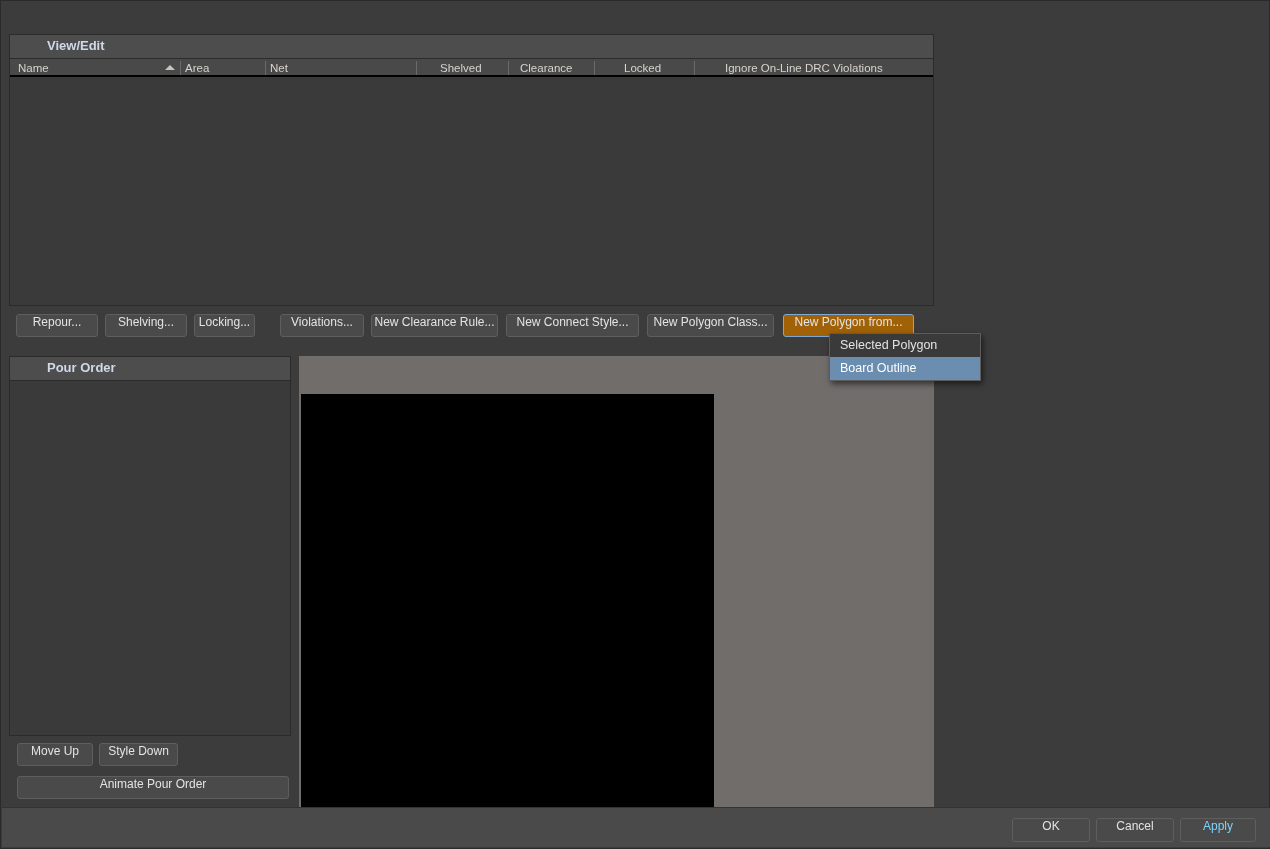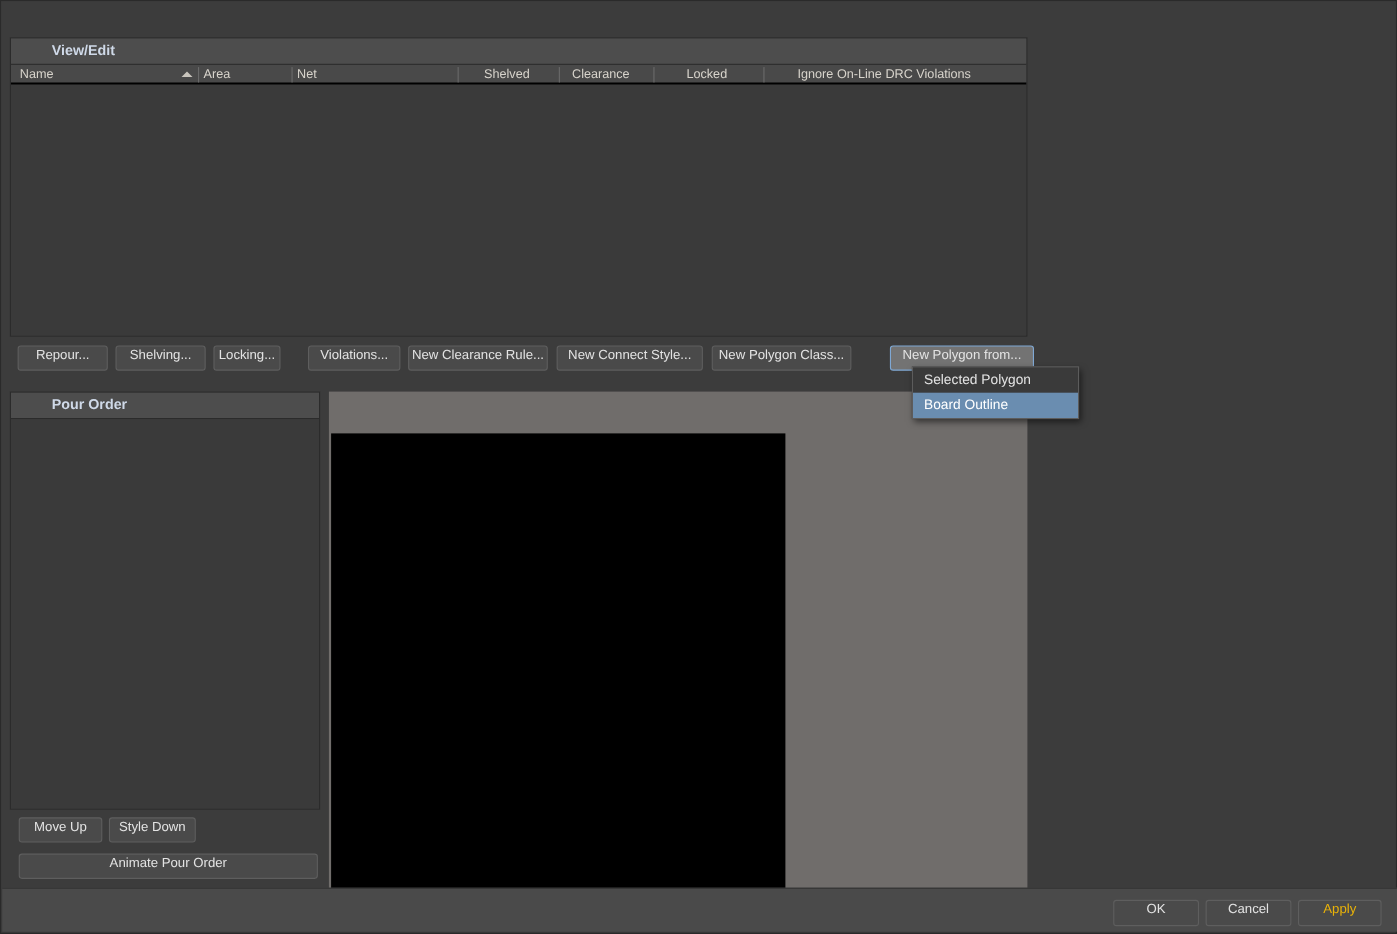--- a/index.html
+++ b/index.html
@@ -145,25 +145,24 @@
     box-sizing: border-box;
     color: #e3e3e3;
     font-size: 12px;
     text-align: center;
     cursor: pointer;
     padding: 0;
     white-space: nowrap;
   }
   .btn.focused {
     border-color: #7fa8d4;
-    background: #737373;
-    margin-left: 26px;
+    background: #a16207;
   }
   .btn.disabled {
-    color: #eab308;
+    color: #7dd3fc;
   }
 
   
   .dropdown {
     position: absolute;
     left: 828px;
     top: 332px;
     width: 152px;
     background: #3a3a3a;
     border: 1px solid #5c5c5c;

